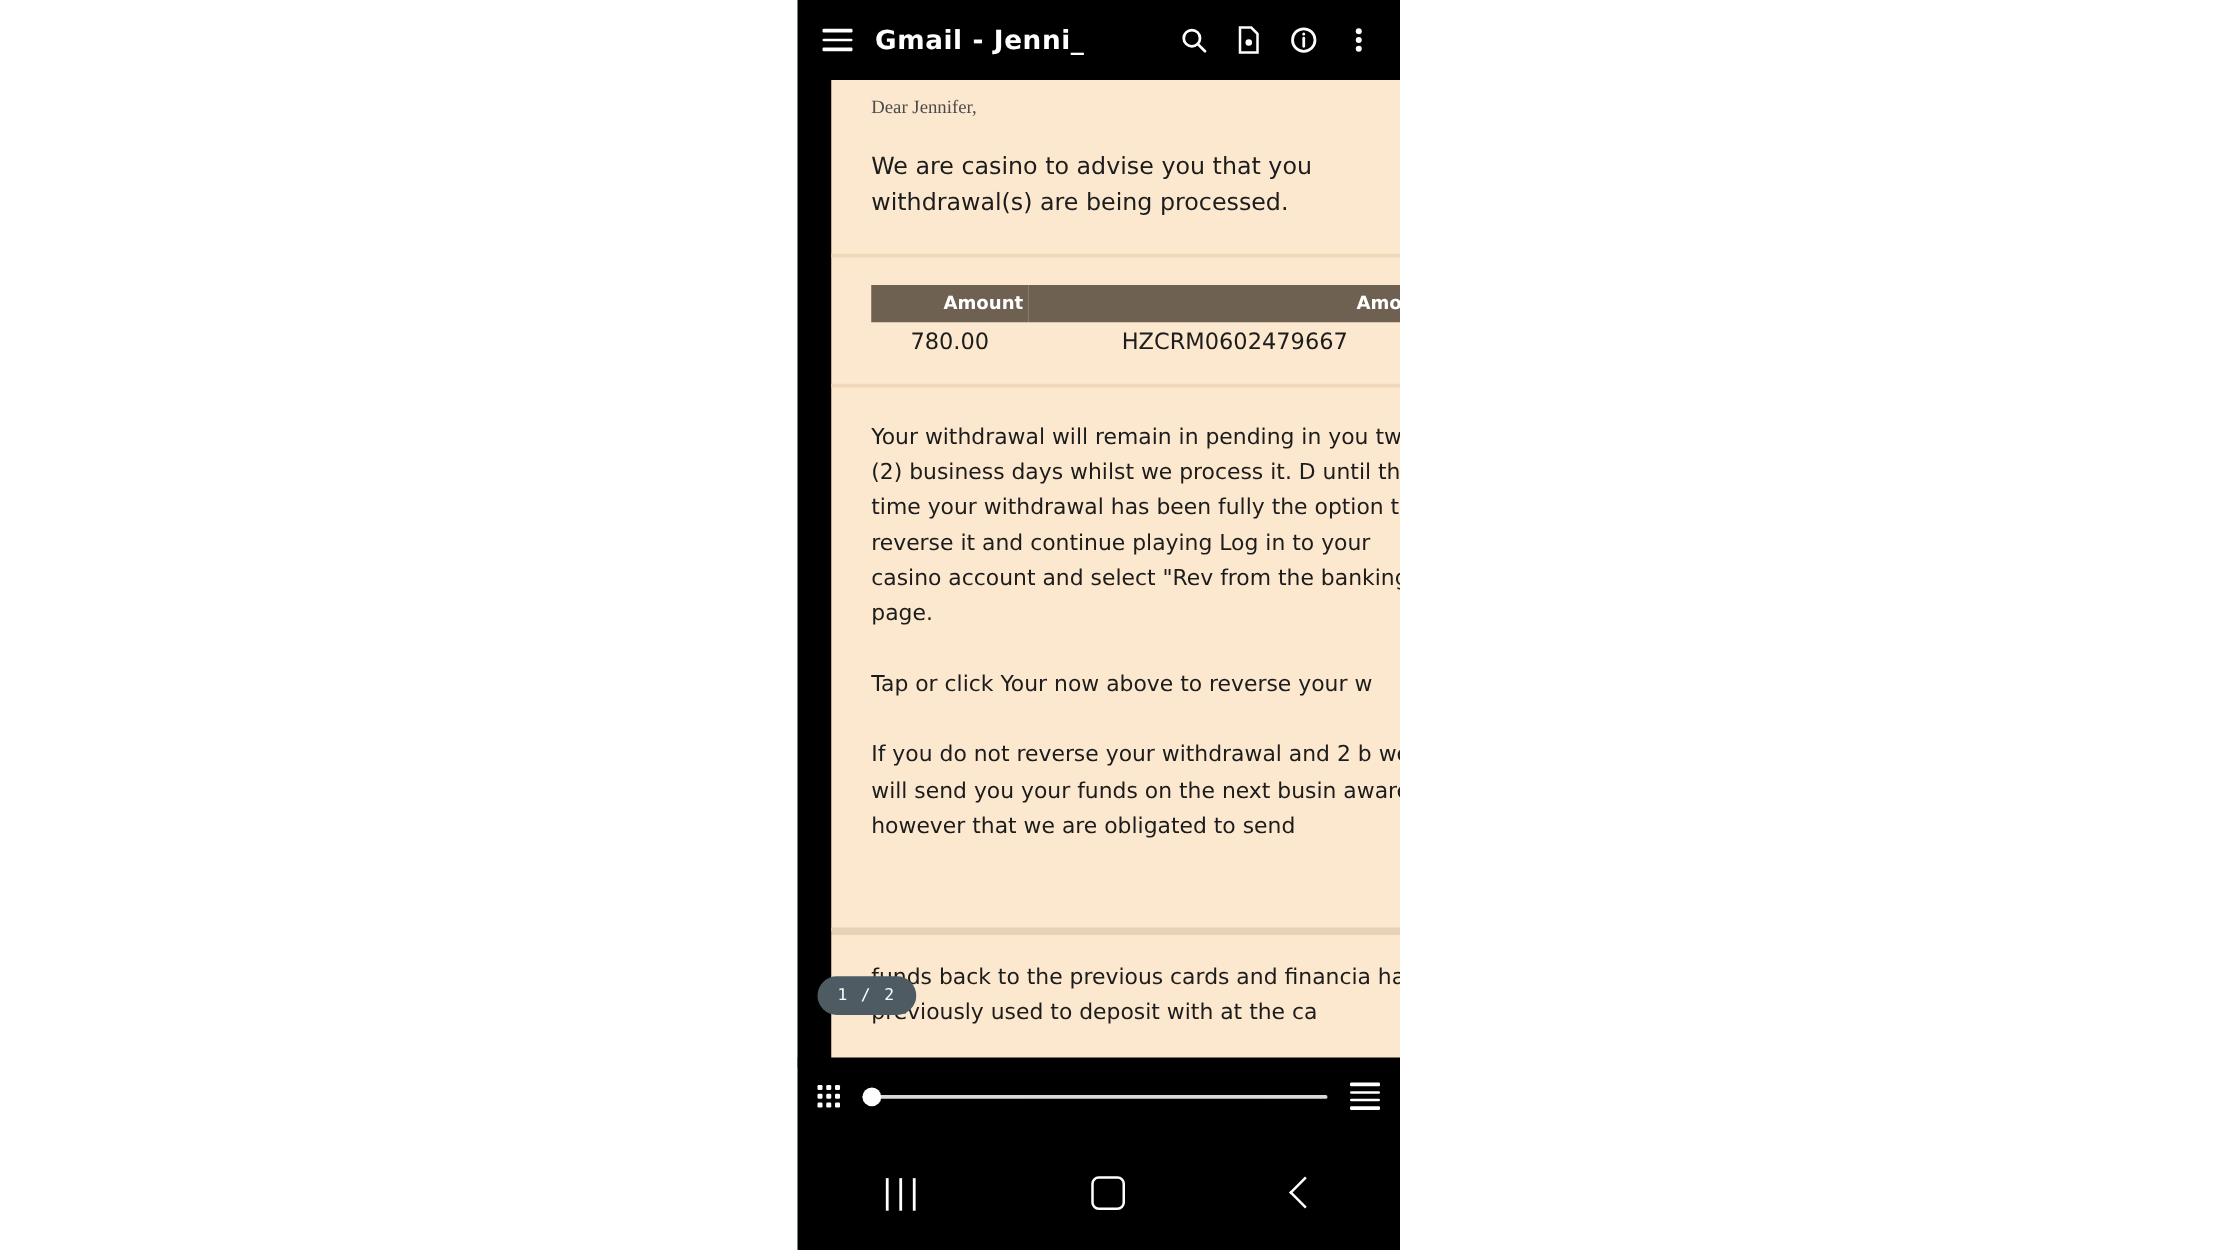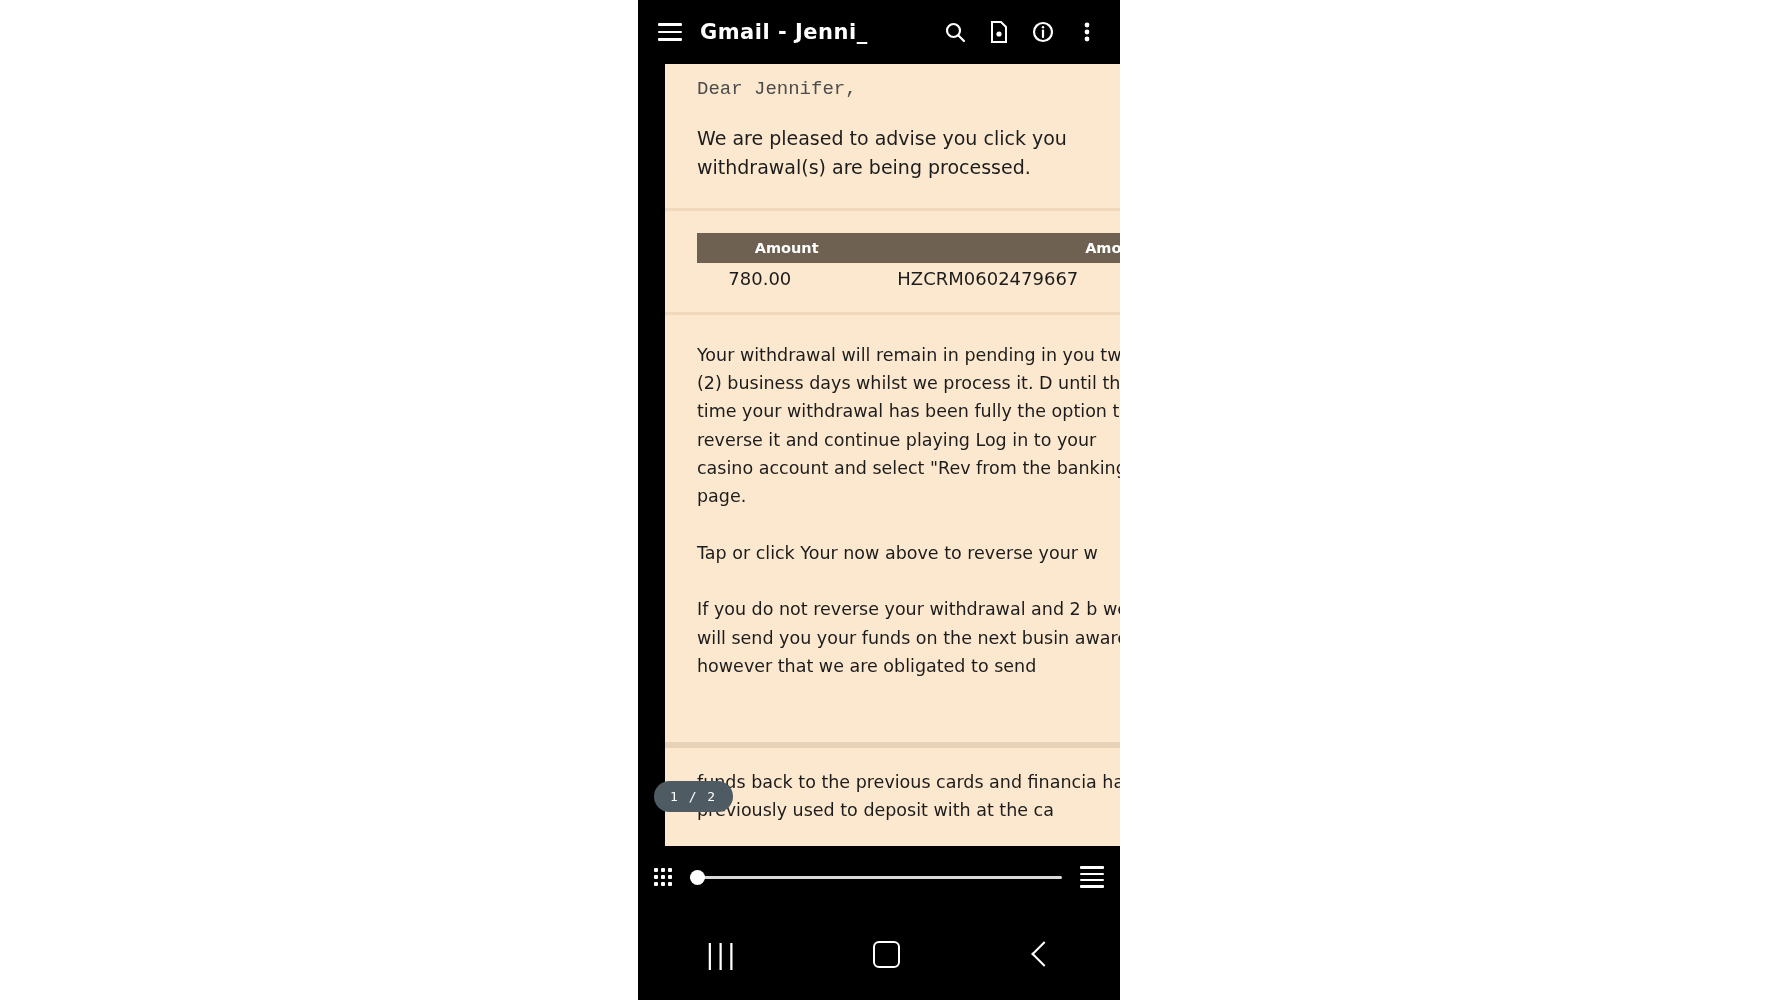--- a/index.html
+++ b/index.html
@@ -81,24 +81,24 @@
     top: -12px;
     width: 520px;
     background: #fce8cf;
     padding: 20px 0 0 0;
     box-sizing: border-box;
   }
   .page-inner {
     padding: 0 32px;
   }
   .salutation {
-    font-size: 19px;
+    font-size: 15px;
     color: #4c4c4c;
     margin: 6px 0 24px 0;
-    font-family: Liberation Mono, monospace;
+    font-family: Liberation Serif, serif;
   }
   .lead {
     font-size: 19px;
     color: #1c1c1c;
     line-height: 1.52;
     margin: 0 0 26px 0;
     font-family: "DejaVu Sans", sans-serif;
   }
   .divider {
     height: 3px;
@@ -284,21 +284,21 @@
         <circle cx="3" cy="12" r="2.4" fill="#fff"></circle>
         <circle cx="3" cy="19" r="2.4" fill="#fff"></circle>
       </svg>
     </div>
   </div>
 
   <div class="viewer">
     <div class="page">
       <div class="page-inner">
         <div class="salutation">Dear Jennifer,</div>
-        <div class="lead">We are pleased to advise you click you withdrawal(s) are being processed.</div>
+        <div class="lead">We are casino to advise you that you withdrawal(s) are being processed.</div>
       </div>
       <div class="divider"></div>
       <div class="page-inner">
         <table class="txn">
           <tbody>
               <tr>
             <th>Amount</th>
             <th>Amount</th>
           </tr>
           <tr>

